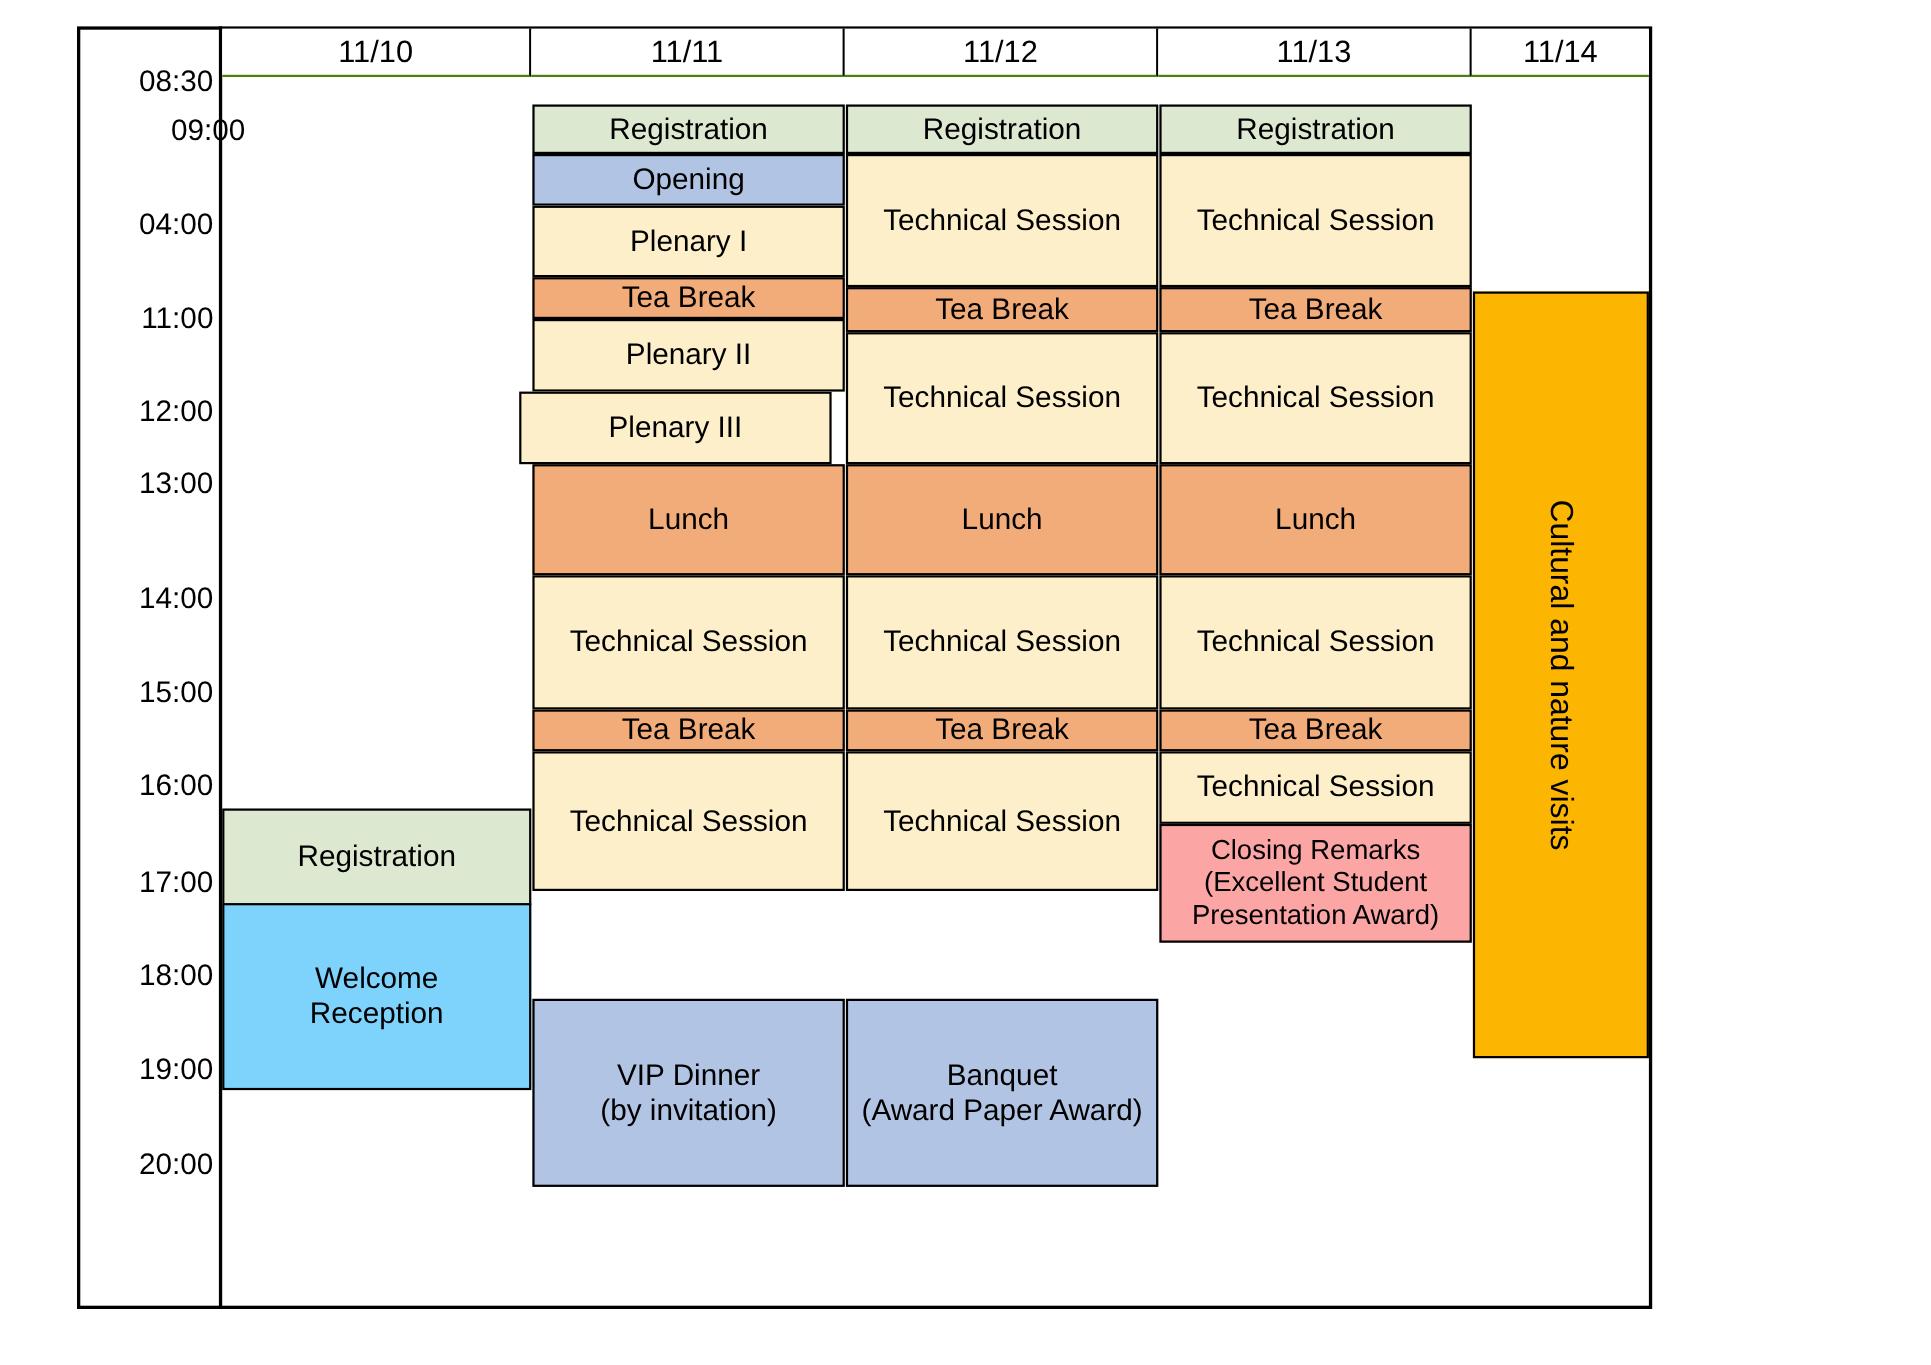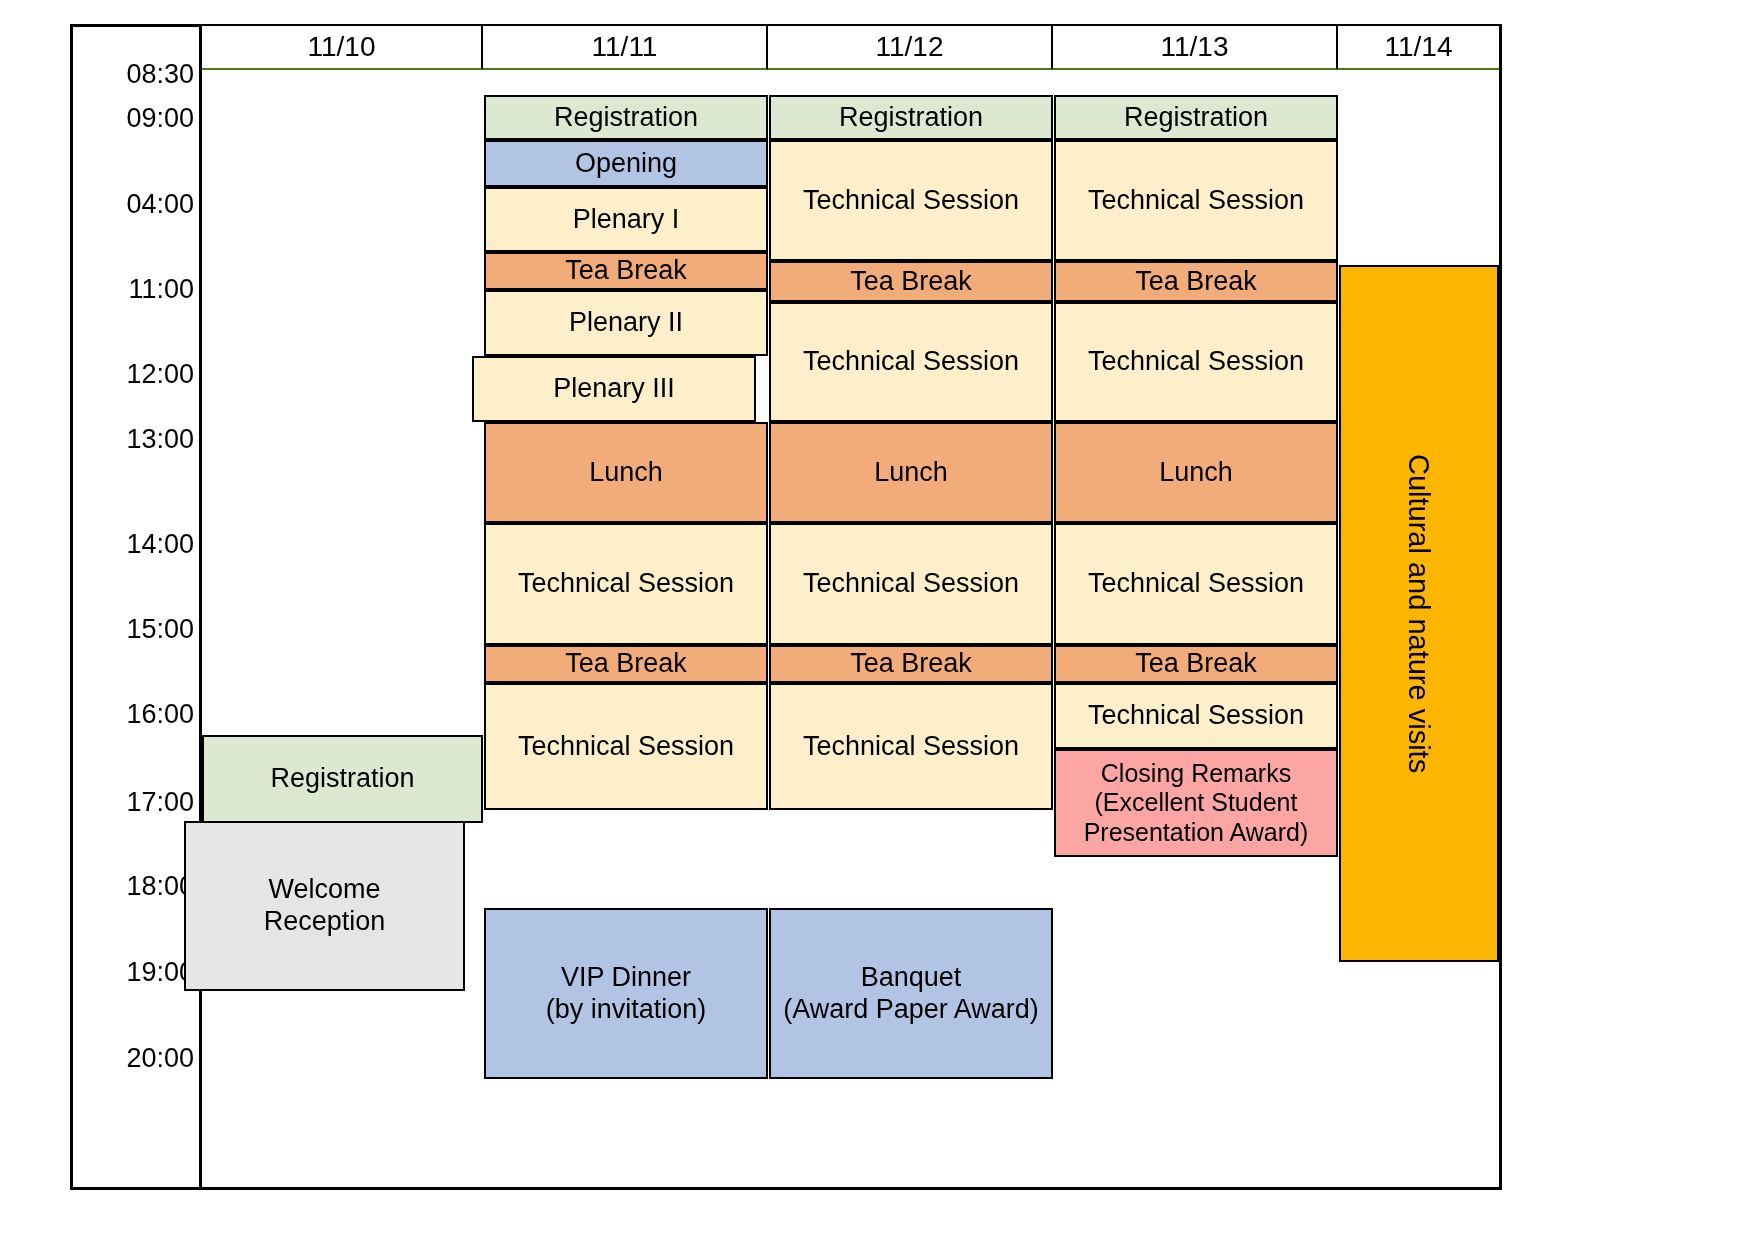--- a/index.html
+++ b/index.html
@@ -99,21 +99,21 @@
 </head>
 <body>
 
 <div id="stage">
 
   <div class="frame"></div>
   <div class="gutter-rule"></div>
 
   <div id="time-labels">
       <div class="time-label" style="top: 59px;">08:30</div>
-      <div class="time-label" style="top: 103px;">09:00</div>
+      <div class="time-label" style="top: 103px; padding-left: 29px;">09:00</div>
       <div class="time-label" style="top: 189px;">04:00</div>
       <div class="time-label" style="top: 274px;">11:00</div>
       <div class="time-label" style="top: 359px;">12:00</div>
       <div class="time-label" style="top: 424px;">13:00</div>
       <div class="time-label" style="top: 529px;">14:00</div>
       <div class="time-label" style="top: 614px;">15:00</div>
       <div class="time-label" style="top: 699px;">16:00</div>
       <div class="time-label" style="top: 787px;">17:00</div>
       <div class="time-label" style="top: 871px;">18:00</div>
       <div class="time-label" style="top: 957px;">19:00</div>
@@ -121,21 +121,21 @@
     </div>
   <div id="day-heads">
       <div class="day-head" style="left: 202px; width: 281px;">11/10</div>
       <div class="day-head" style="left: 483px; width: 285px;">11/11</div>
       <div class="day-head" style="left: 768px; width: 285px;">11/12</div>
       <div class="day-head" style="left: 1053px; width: 285px;">11/13</div>
       <div class="day-head last" style="left: 1338px; width: 161px;">11/14</div>
     </div>
   <div id="blocks-layer">
       <div class="block" style="background: rgb(221, 232, 209); left: 202px; top: 735px; width: 281px; height: 88px;">Registration</div>
-      <div class="block" style="background: #e5e5e5; left: 184px; top: 821px; width: 281px; height: 170px;">Welcome
+      <div class="block" style="background: #7dd3fc; left: 202px; top: 821px; width: 281px; height: 170px;">Welcome
 Reception</div>
       <div class="block" style="background: rgb(221, 232, 209); left: 484px; top: 95px; width: 284px; height: 45px;">Registration</div>
       <div class="block" style="background: rgb(178, 196, 227); left: 484px; top: 140px; width: 284px; height: 47px;">Opening</div>
       <div class="block" style="background: rgb(252, 239, 201); left: 484px; top: 187px; width: 284px; height: 65px;">Plenary I</div>
       <div class="block" style="background: rgb(242, 172, 121); left: 484px; top: 252px; width: 284px; height: 38px;">Tea Break</div>
       <div class="block" style="background: rgb(252, 239, 201); left: 484px; top: 290px; width: 284px; height: 66px;">Plenary II</div>
       <div class="block" style="background: rgb(252, 239, 201); left: 472px; top: 356px; width: 284px; height: 66px;">Plenary III</div>
       <div class="block" style="background: rgb(242, 172, 121); left: 484px; top: 422px; width: 284px; height: 101px;">Lunch</div>
       <div class="block" style="background: rgb(252, 239, 201); left: 484px; top: 523px; width: 284px; height: 122px;">Technical Session</div>
       <div class="block" style="background: rgb(242, 172, 121); left: 484px; top: 645px; width: 284px; height: 38px;">Tea Break</div>

